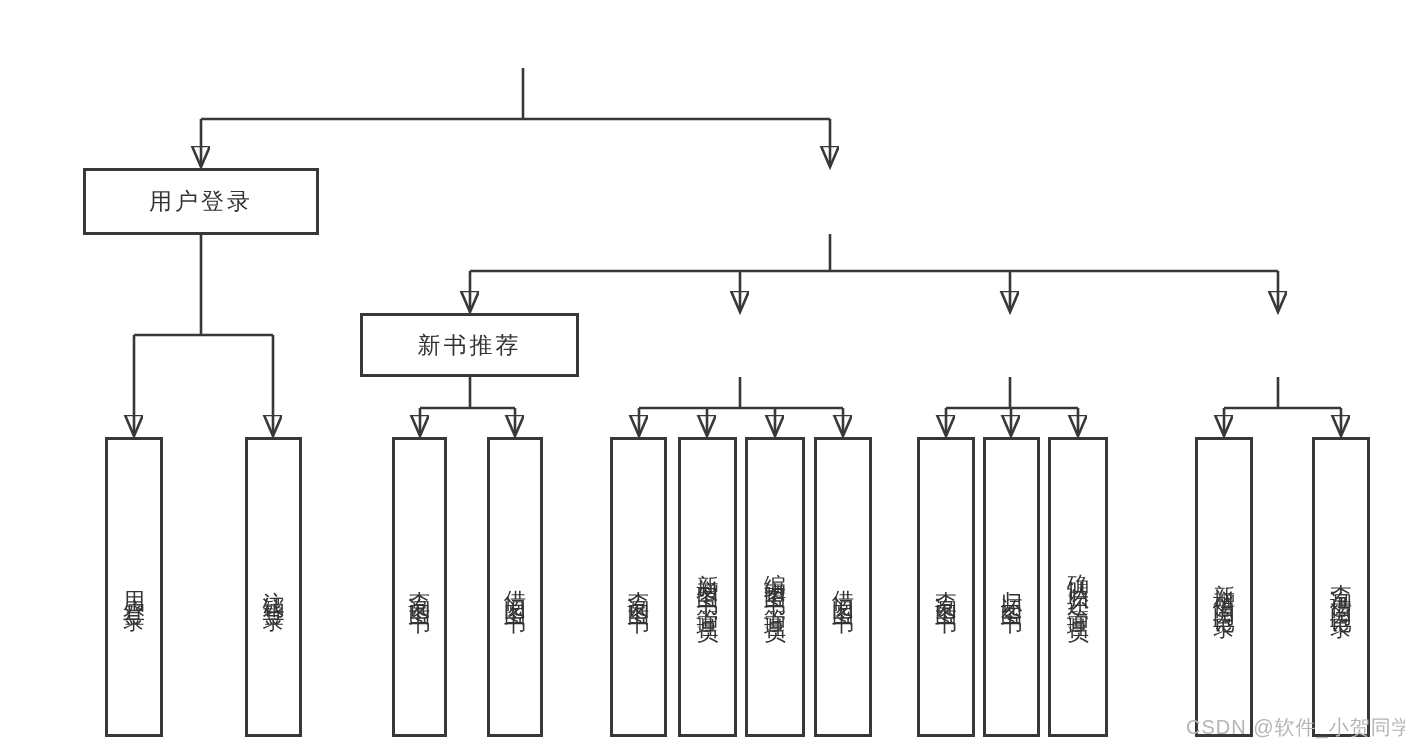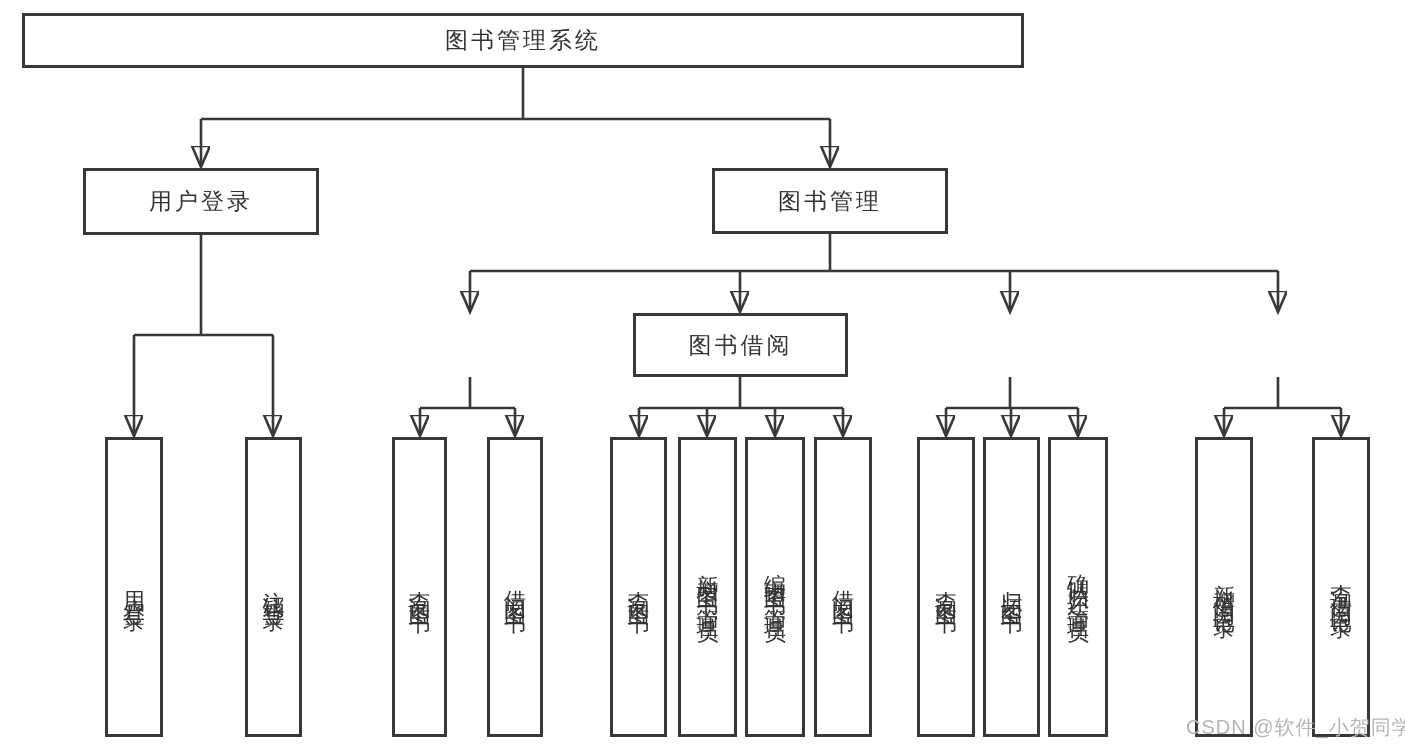--- a/index.html
+++ b/index.html
@@ -111,33 +111,27 @@
     </g>
 
     <g>
       <path d="M1278,377 V408"></path>
       <path d="M1224,408 H1341"></path>
       <path d="M1224,408 V435" marker-end="url(#arrow)"></path>
       <path d="M1341,408 V435" marker-end="url(#arrow)"></path>
     </g>
   </svg>
 
-  <div class="box" style="left:22px; top:13px; width:1002px; height:55px;">
-    <span class="lbl">图书管理系统</span>
-  </div>
 
   <div class="box" style="left:83px; top:168px; width:236px; height:67px;">
     <span class="lbl">用户登录</span>
   </div>
-  <div class="box" style="left:712px; top:168px; width:236px; height:66px;">
-    <span class="lbl">图书管理</span>
-  </div>
 
-  <div class="box" style="left:633px; top:313px; width:215px; height:64px;">
-    <span class="lbl">图书借阅</span>
+  <div class="box" style="left:360px; top:313px; width:219px; height:64px;">
+    <span class="lbl">新书推荐</span>
   </div>
 
   <div class="box v" style="left:105px; top:437px; width:58px; height:300px;">
     <span class="lbl">用户登录</span>
   </div>
   <div class="box v" style="left:245px; top:437px; width:57px; height:300px;">
     <span class="lbl">注销登录</span>
   </div>
 
   <div class="box v" style="left:392px; top:437px; width:55px; height:300px;">

